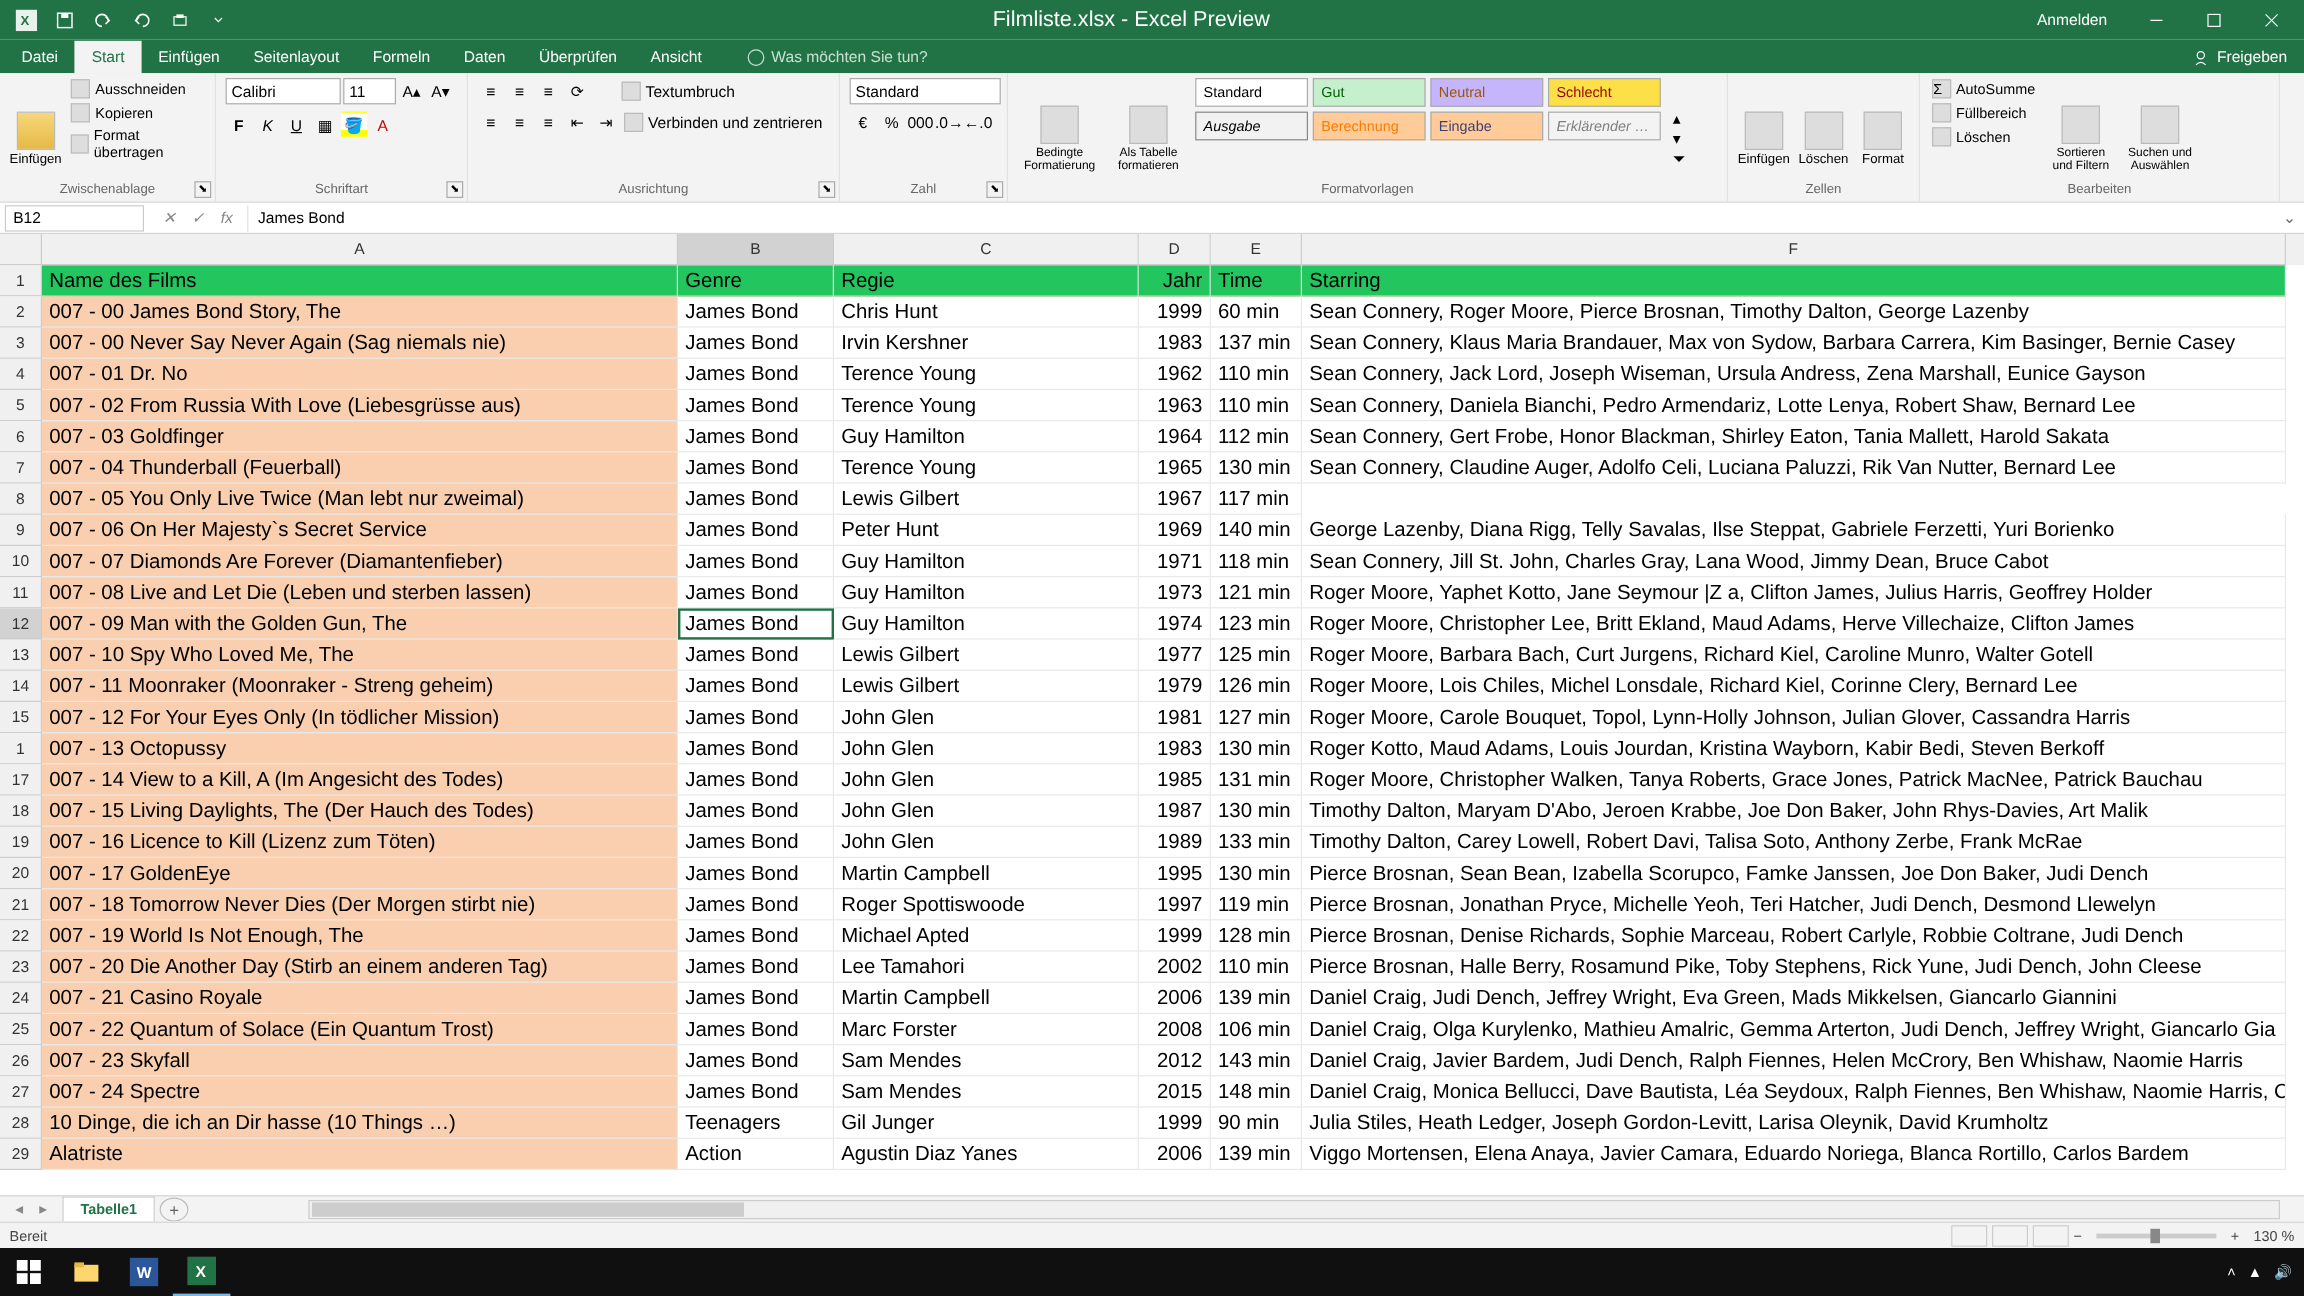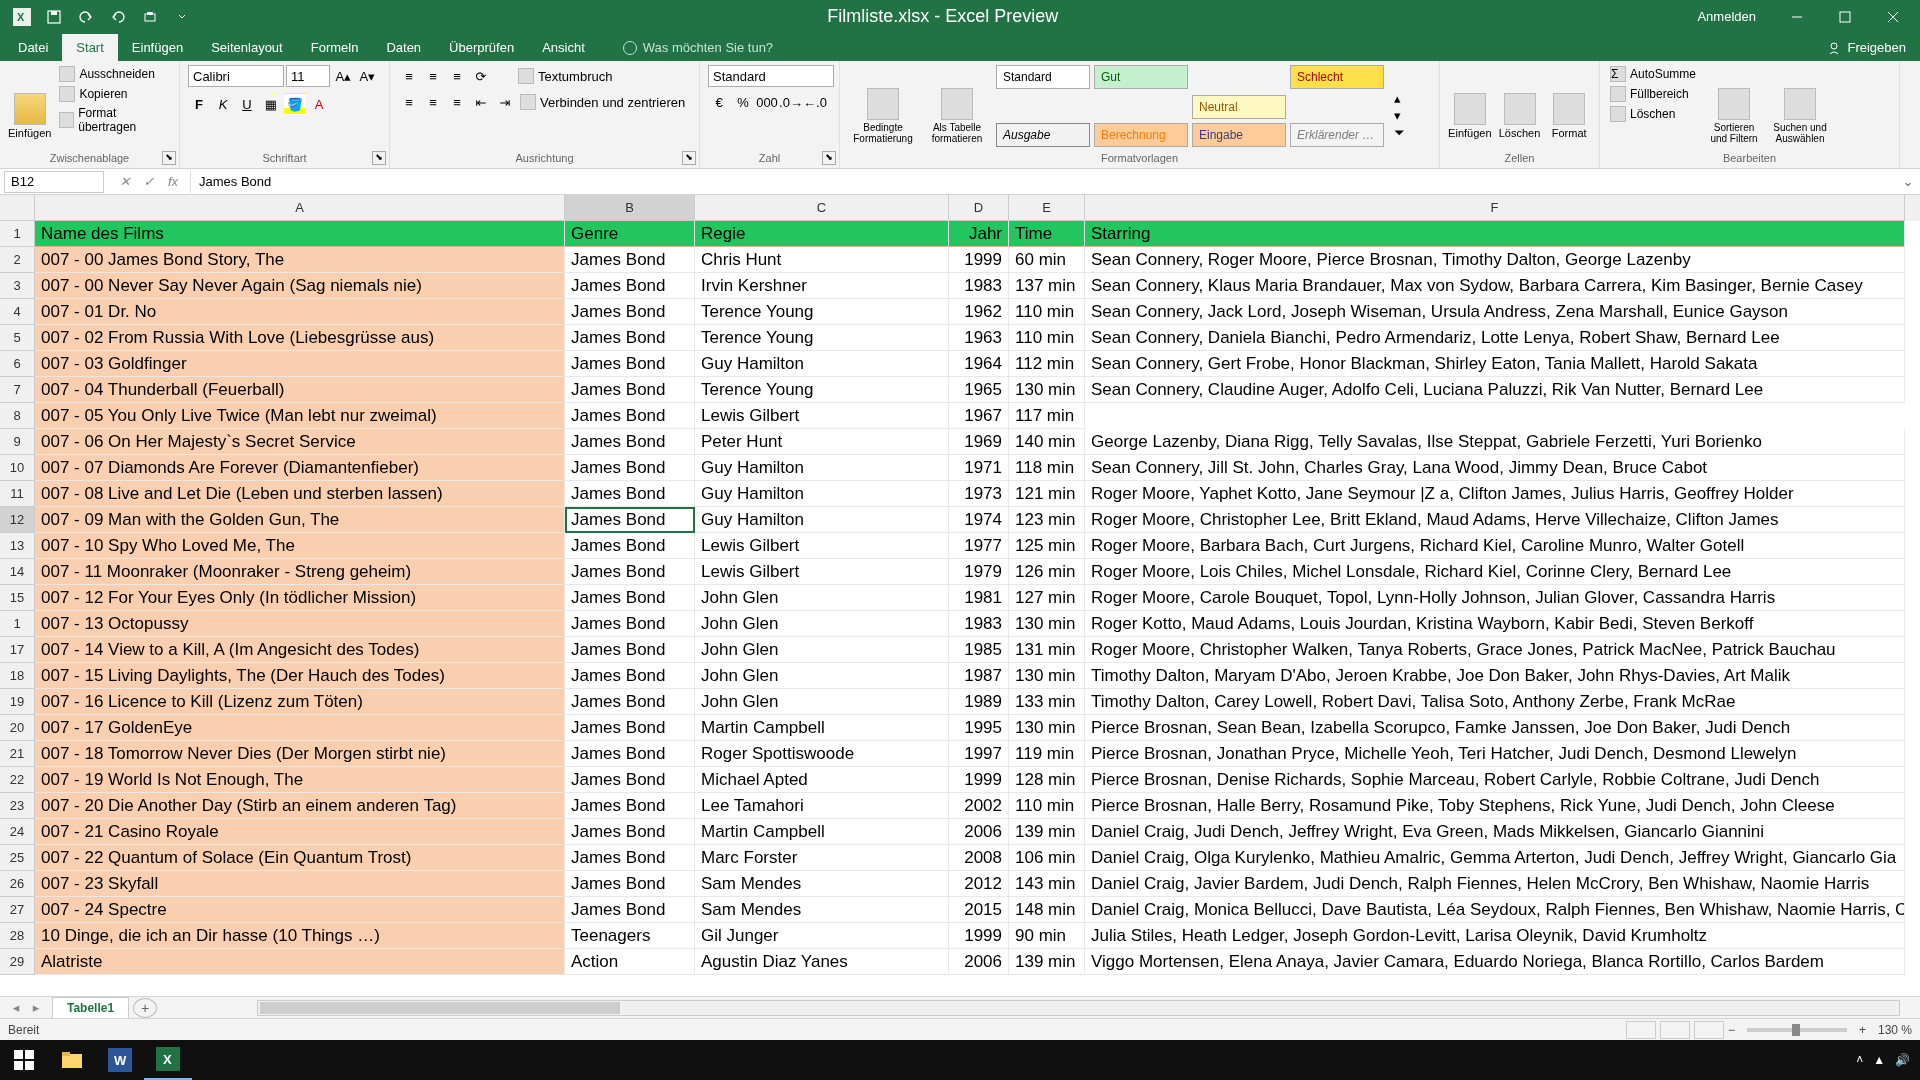--- a/index.html
+++ b/index.html
@@ -33,31 +33,31 @@
 .ribbon-sub-item { display: flex; align-items: center; gap: 4px; cursor: pointer; padding: 1px 2px; }
 .small-icon { width: 16px; height: 16px; background: #ddd; border: 1px solid #bbb; display: inline-block; }
 .font-select { height: 22px; border: 1px solid #ababab; background: #fff; padding: 0 4px; font-size: 13px; }
 .font-name { width: 96px; }
 .font-size { width: 44px; }
 .btn-row { display: flex; gap: 2px; }
 .btn-row .tb { width: 22px; height: 22px; border: 1px solid transparent; display: flex; align-items: center; justify-content: center; cursor: pointer; font-size: 13px; }
 .style-box { width: 94px; height: 24px; border: 1px solid #ababab; display: flex; align-items: center; padding: 0 6px; font-size: 12px; cursor: pointer; }
 .style-std { background: #fff; }
 .style-gut { background: #c6efce; color: #006100; }
-.style-neutral { background: #fef9c3; color: #9c5700; margin-top: 30px; }
+.style-neutral { background: #c4b5fd; color: #9c5700; }
 .style-schlecht { background: #fde047; color: #9c0006; }
 .style-ausgabe { background: #f2f2f2; border: 1px solid #888; font-style: italic; }
 .style-berechnung { background: #ffcc99; color: #fa7d00; }
 .style-eingabe { background: #ffcc99; color: #3f3f76; }
 .style-erkl { font-style: italic; color: #7f7f7f; }
 .dialog-launcher { position: absolute; bottom: 3px; right: 3px; width: 14px; height: 14px; border: 1px solid #aaa; font-size: 9px; text-align: center; cursor: pointer; }
 
 
 .formula-bar { height: 26px; border-bottom: 1px solid #d4d4d4; display: flex; align-items: center; background: #fff; }
-.name-box { width: 100px; height: 22px; border: 1px solid #ccc; margin: 0 4px; padding: 0 6px; display: flex; align-items: center; font-size: 13px; }
+.name-box { width: 116px; height: 22px; border: 1px solid #ccc; margin: 0 4px; padding: 0 6px; display: flex; align-items: center; font-size: 13px; }
 .fx-btns { display: flex; gap: 2px; padding: 0 6px; border-right: 1px solid #e0e0e0; }
 .fx-btn { width: 22px; height: 22px; display: flex; align-items: center; justify-content: center; color: #888; cursor: pointer; font-style: italic; }
 .formula-input { flex: 1; padding: 0 8px; font-size: 13px; }
 .formula-expand { width: 24px; text-align: center; color: #666; cursor: pointer; }
 
 
 .sheet-area { position: absolute; top: 195px; bottom: 40px; left: 0; right: 0; background: #fff; overflow: hidden; }
 .col-headers { display: flex; height: 26px; background: #f0f0f0; position: sticky; top: 0; }
 .corner { width: 35px; border-right: 1px solid #ccc; border-bottom: 1px solid #ccc; background: #f0f0f0; }
 .col-h { border-right: 1px solid #ccc; border-bottom: 1px solid #ccc; text-align: center; line-height: 25px; font-size: 13px; color: #333; background: #f0f0f0; }

